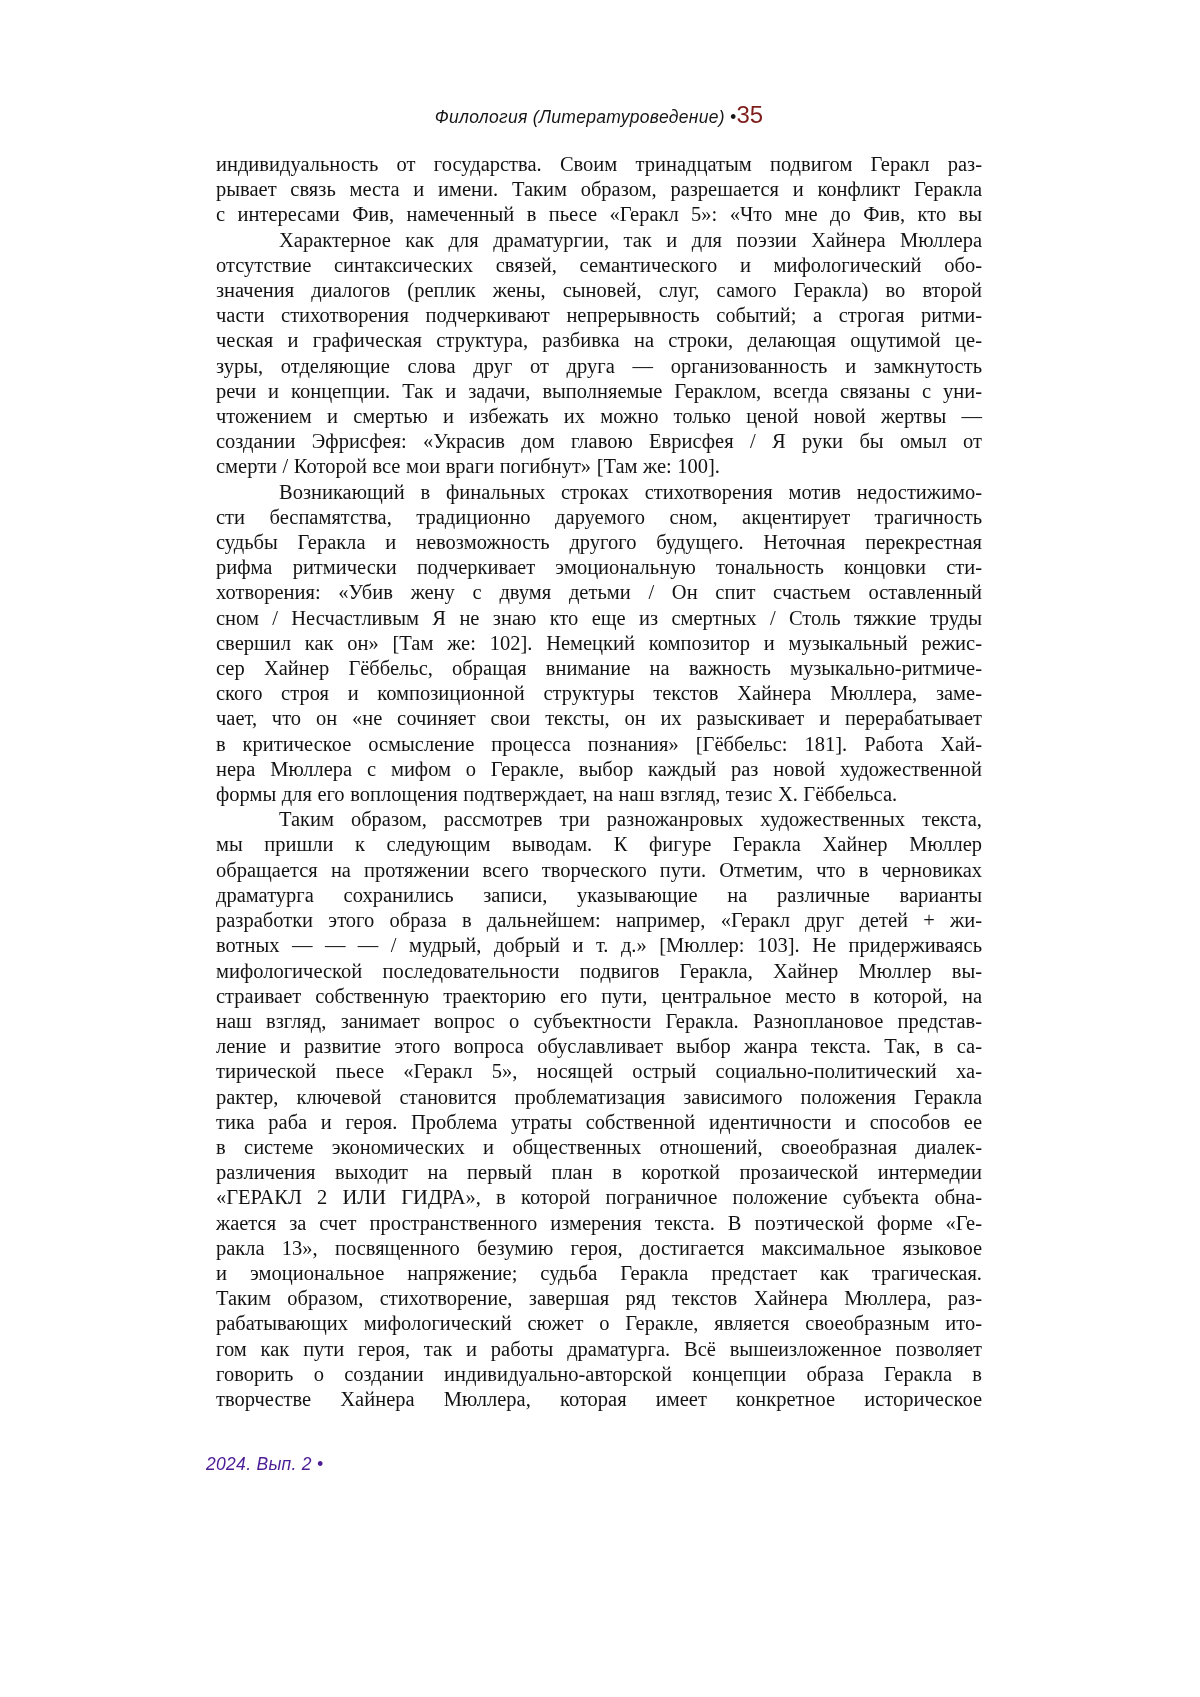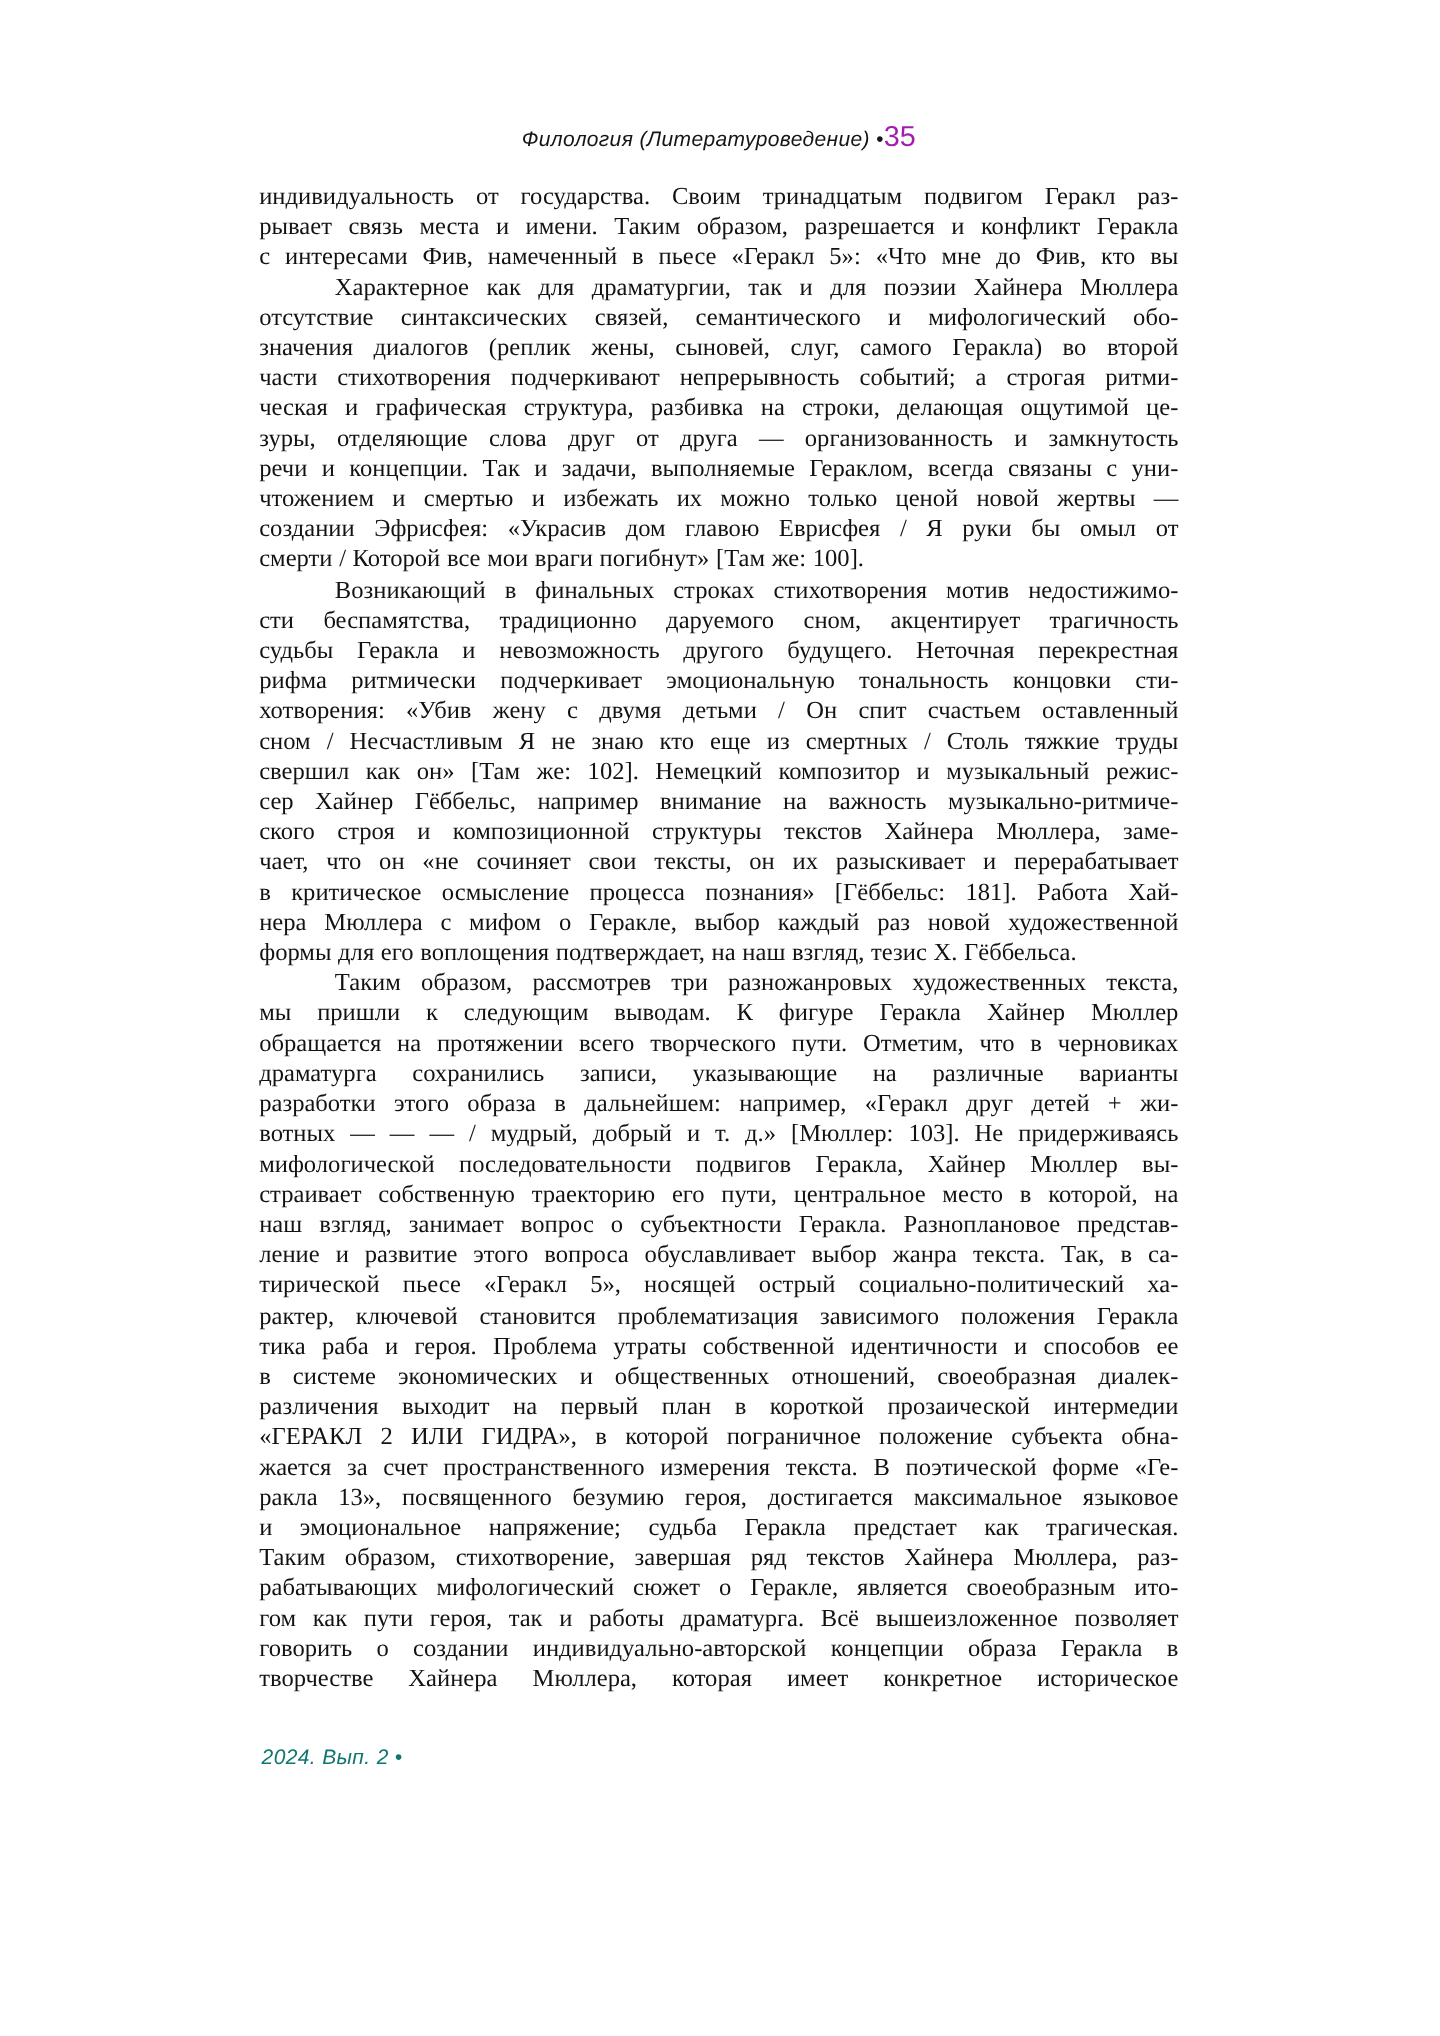--- a/index.html
+++ b/index.html
@@ -29,21 +29,21 @@
   .running-title {
     font-family: "Liberation Sans", "DejaVu Sans", sans-serif;
     font-style: italic;
     font-size: 17.5px;
     letter-spacing: 0.3px;
     color: #151515;
   }
   .page-number {
     font-family: "Liberation Sans", "DejaVu Sans", sans-serif;
     font-size: 24px;
-    color: #a21caf;
+    color: #7f1d1d;
   }
   .body-text {
     position: absolute;
     left: 216px;
     top: 152px;
     width: 766px;
     font-size: 20.5px;
     line-height: 25.2px;
   }
   .paragraph {
@@ -57,27 +57,27 @@
     white-space: normal;
   }
   .line.last-left {
     text-align-last: left;
   }
   .line.indent {
     text-indent: 63px;
   }
   .footer {
     position: absolute;
-    left: 218px;
+    left: 206px;
     top: 1454px;
     font-family: "Liberation Sans", "DejaVu Sans", sans-serif;
     font-style: italic;
     font-size: 17.5px;
     letter-spacing: 0.3px;
-    color: #0f766e;
+    color: #4c1d95;
   }
 </style>
 </head>
 <body>
 
 <div class="page">
 
   <div class="header">
     <span class="running-title">Филология (Литературоведение) •</span>
     <span class="page-number">35</span>
@@ -102,21 +102,21 @@
         <div class="line last-left">смерти / Которой все мои враги погибнут» [Там же: 100].</div>
       </div>
       <div class="paragraph">
         <div class="line indent">Возникающий в финальных строках стихотворения мотив недостижимо-</div>
         <div class="line">сти беспамятства, традиционно даруемого сном, акцентирует трагичность</div>
         <div class="line">судьбы Геракла и невозможность другого будущего. Неточная перекрестная</div>
         <div class="line">рифма ритмически подчеркивает эмоциональную тональность концовки сти-</div>
         <div class="line">хотворения: «Убив жену с двумя детьми / Он спит счастьем оставленный</div>
         <div class="line">сном / Несчастливым Я не знаю кто еще из смертных / Столь тяжкие труды</div>
         <div class="line">свершил как он» [Там же: 102]. Немецкий композитор и музыкальный режис-</div>
-        <div class="line">сер Хайнер Гёббельс, например внимание на важность музыкально-ритмиче-</div>
+        <div class="line">сер Хайнер Гёббельс, обращая внимание на важность музыкально-ритмиче-</div>
         <div class="line">ского строя и композиционной структуры текстов Хайнера Мюллера, заме-</div>
         <div class="line">чает, что он «не сочиняет свои тексты, он их разыскивает и перерабатывает</div>
         <div class="line">в критическое осмысление процесса познания» [Гёббельс: 181]. Работа Хай-</div>
         <div class="line">нера Мюллера с мифом о Геракле, выбор каждый раз новой художественной</div>
         <div class="line last-left">формы для его воплощения подтверждает, на наш взгляд, тезис Х. Гёббельса.</div>
       </div>
       <div class="paragraph">
         <div class="line indent">Таким образом, рассмотрев три разножанровых художественных текста,</div>
         <div class="line">мы пришли к следующим выводам. К фигуре Геракла Хайнер Мюллер</div>
         <div class="line">обращается на протяжении всего творческого пути. Отметим, что в черновиках</div>

